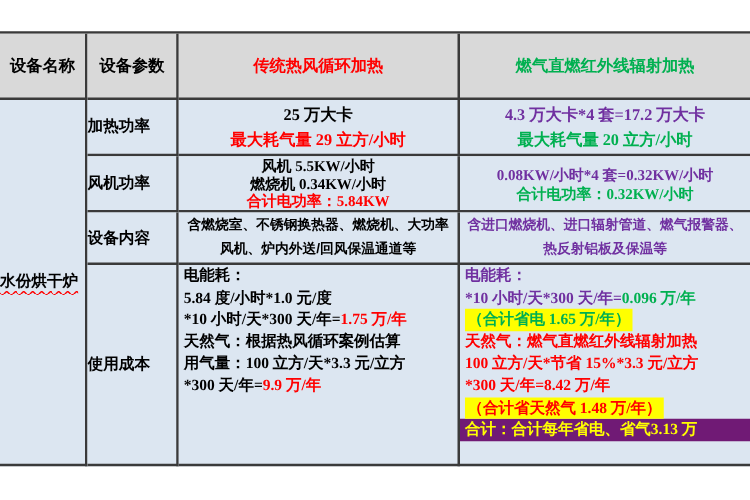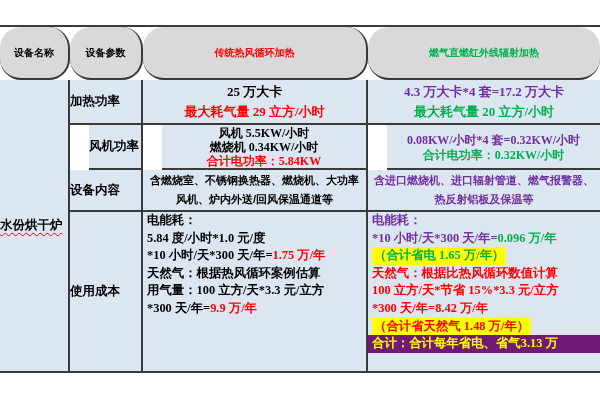--- a/index.html
+++ b/index.html
@@ -5,27 +5,27 @@
   html,body{margin:0;padding:0;}
   .canvas{position:relative;width:600px;height:400px;background:#ffffff;overflow:hidden;
           font-family:"Liberation Sans","DejaVu Sans",sans-serif;font-weight:bold;}
   .tbl{position:absolute;left:0;top:25px;width:600px;height:346px;
        display:grid;grid-template-columns:70px 73px 225px 232px;
        grid-template-rows:53px 45px 45px 42px 161px;
        border-top:2px solid #3a3a3a;}
   .cell{box-sizing:border-box;border-right:2px solid #3a3a3a;border-bottom:2px solid #3a3a3a;
         background:#dce6f1;overflow:hidden;font-size:12.5px;color:#000;}
   .cell.lastcol{border-right:none;}
-  .head{background:#d9d9d9;display:flex;align-items:center;justify-content:center;font-size:10px;border-radius:21px;}
+  .head{background:#d9d9d9;display:flex;align-items:center;justify-content:center;font-size:13px;}
   .mid{display:flex;align-items:center;justify-content:flex-start;text-align:center;}
   .c-red{color:#ff0000;}
   .c-green{color:#00b050;}
   .c-purple{color:#7030a0;}
   .gc1{grid-column:1;}.gc2{grid-column:2;}.gc3{grid-column:3;}.gc4{grid-column:4;}
-  .grh{grid-row:1;}.gr1{grid-row:2;}.gr2{grid-row:3;margin-left:19px;}.gr3{grid-row:4;}.gr4{grid-row:5;}
+  .grh{grid-row:1;}.gr1{grid-row:2;}.gr2{grid-row:3;}.gr3{grid-row:4;}.gr4{grid-row:5;}
   .grspan{grid-row:2/6;}
   .wavy{text-decoration:underline wavy #ff0000;text-decoration-thickness:1px;text-underline-offset:3px;}
   .lines1{padding-top:2px;line-height:19.5px;text-align:center;font-size:13px;}
   .lines2{padding-top:1px;line-height:14.2px;text-align:center;font-size:12px;}
   .lines3{padding:1px 3px 0 3px;line-height:19px;text-align:center;font-size:11px;}
   .lines4{line-height:17.6px;font-size:12.4px;}
   .lines4 .ln{padding-left:4px;white-space:nowrap;}
   .hl-yellow{background:#ffff00;display:inline-block;padding:0 2px;}
   .band{background:#701a75;color:#ffff00;padding-left:4px;white-space:nowrap;}
   .serif{font-family:"Liberation Serif","DejaVu Serif",serif;}
@@ -96,21 +96,21 @@
       <div class="ln">5.84 度/小时*1.0 元/度</div>
       <div class="ln"><span>*10 小时/天*300 天/年=</span><span class="c-red">1.75 万/年</span></div>
       <div class="ln">天然气：根据热风循环案例估算</div>
       <div class="ln">用气量：100 立方/天*3.3 元/立方</div>
       <div class="ln"><span>*300 天/年=</span><span class="c-red">9.9 万/年</span></div>
     </div>
     <div class="cell gc4 gr4 lines4 serif lastcol">
       <div class="ln c-purple">电能耗：</div>
       <div class="ln"><span class="c-purple">*10 小时/天*300 天/年=</span><span class="c-green">0.096 万/年</span></div>
       <div class="ln"><span class="hl-yellow c-green">（合计省电 1.65 万/年）</span></div>
-      <div class="ln c-red">天然气：根据比热风循环数值计算</div>
+      <div class="ln c-red">天然气：燃气直燃红外线辐射加热</div>
       <div class="ln c-red">100 立方/天*节省 15%*3.3 元/立方</div>
       <div class="ln c-red">*300 天/年=8.42 万/年</div>
       <div class="ln"><span class="hl-yellow c-red">（合计省天然气 1.48 万/年）</span></div>
       <div class="band">合计：合计每年省电、省气3.13 万</div>
     </div>
 
   </div>
 </div>
 
 </body></html>

